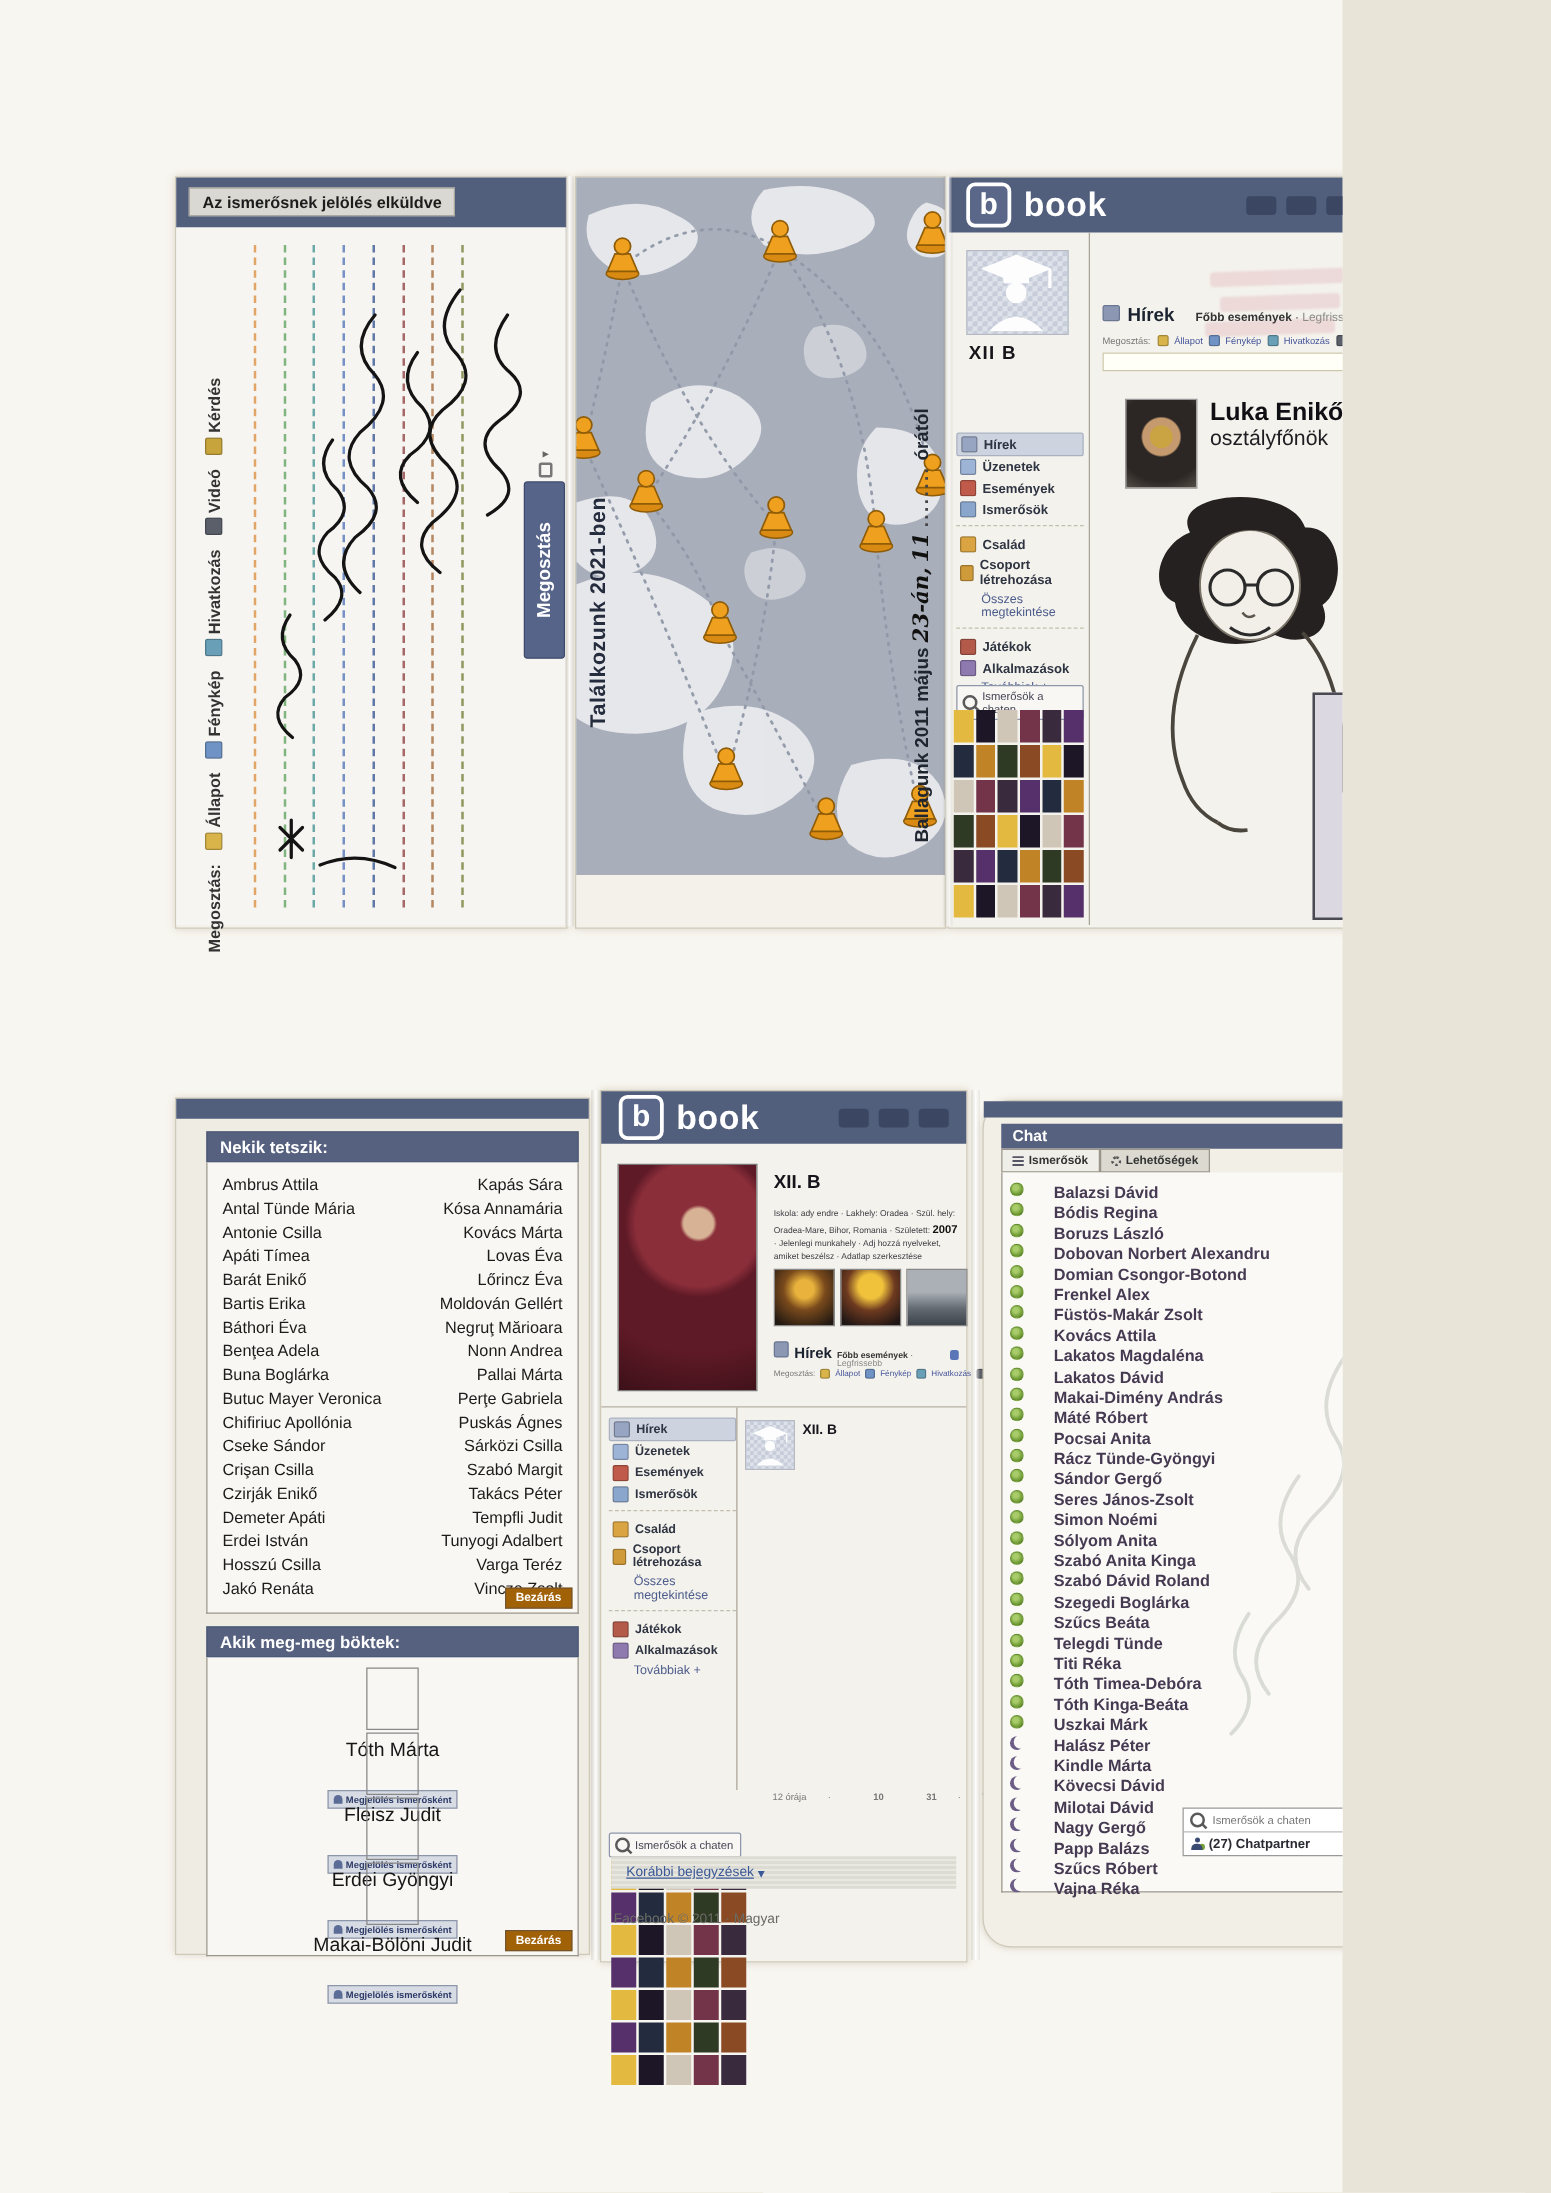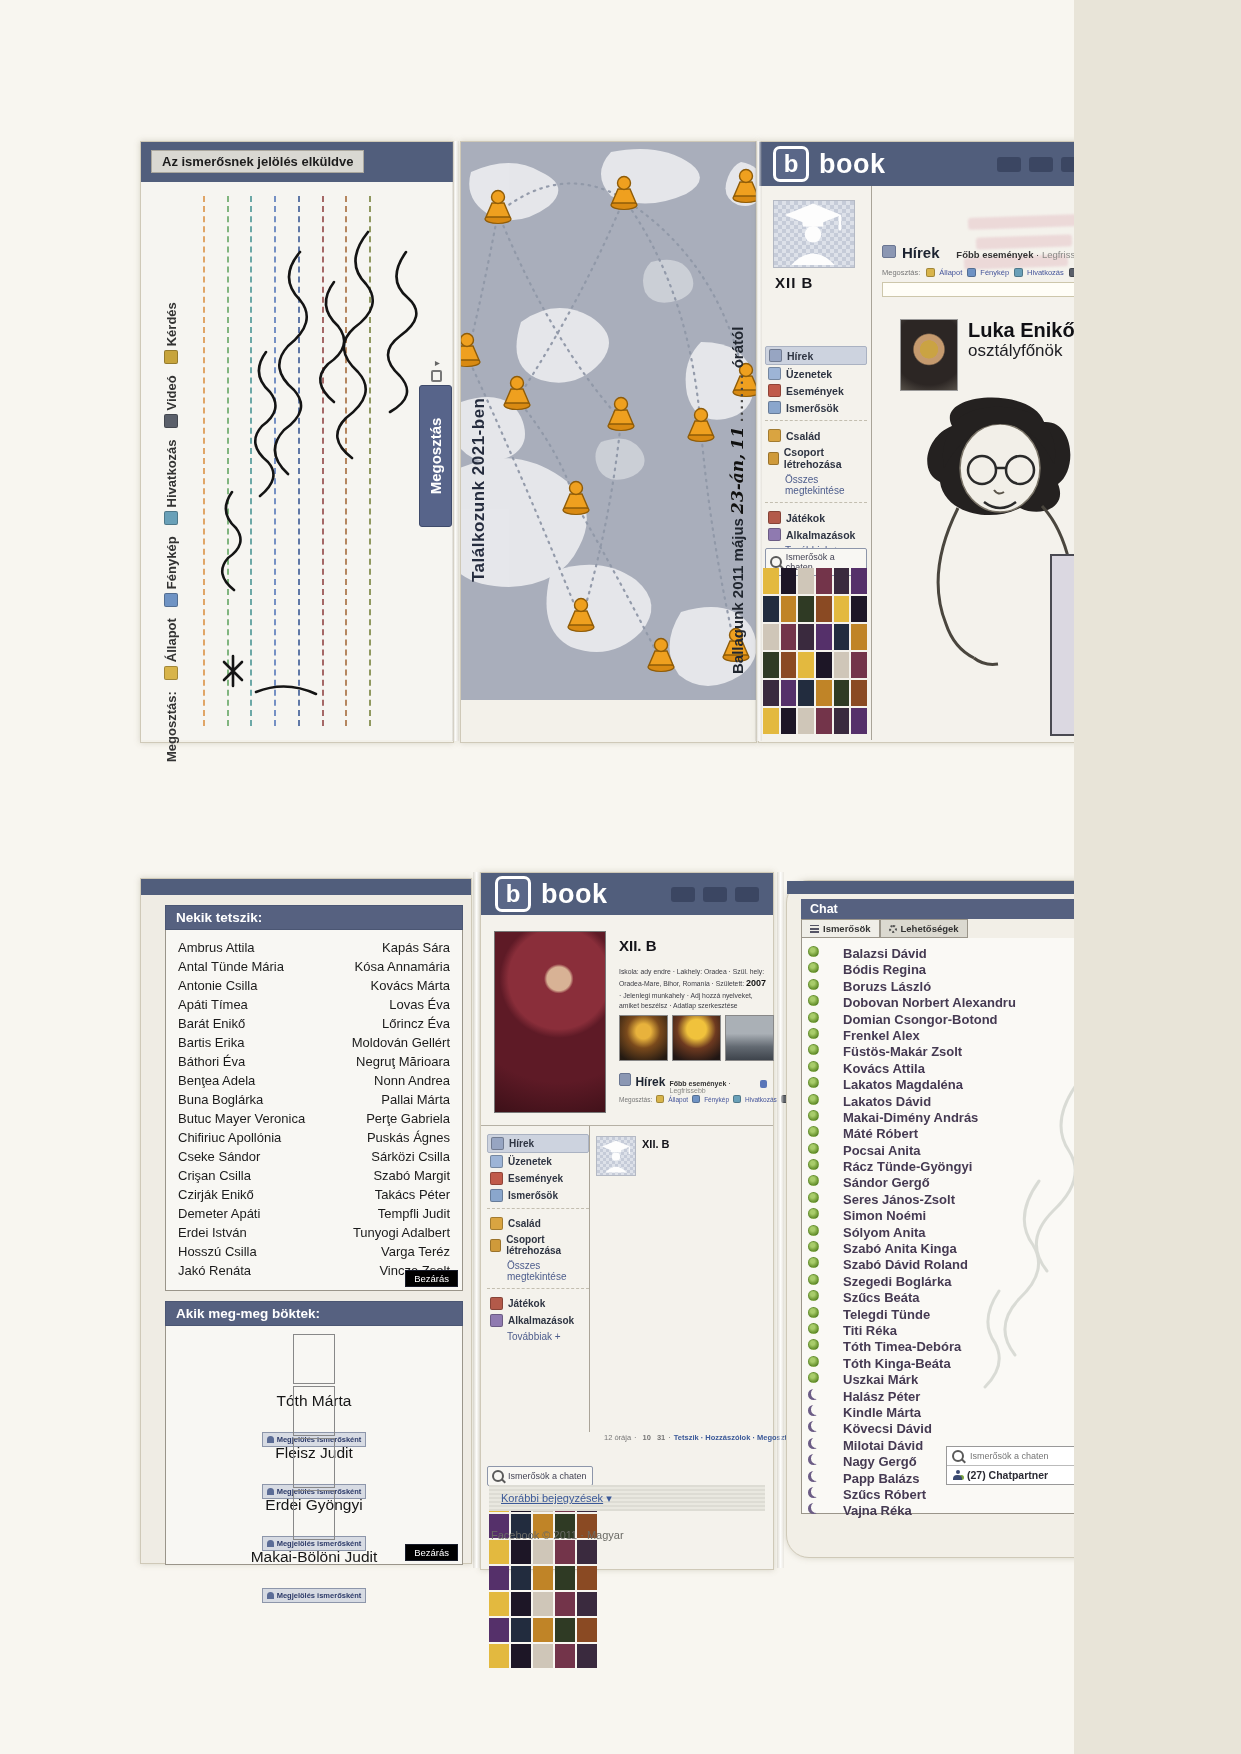--- a/index.html
+++ b/index.html
@@ -98,21 +98,21 @@
 
   
   .pA2{left:140px;top:878px;width:330px;height:684px;background:#efece4;}
   .stripA2{height:16px;}
   .listblock{margin:10px 8px 0 24px;}
   .list-hdr{background:#566180;color:#fff;font-weight:bold;font-size:13.5px;padding:4px 10px;border:1px solid #3e496370;}
   .list-box{position:relative;background:#f8f7f3;border:1px solid #9a958a;border-top:0;padding:8px 12px 10px 12px;}
   .cols{display:flex;justify-content:space-between;}
   .ncol{font-size:13px;line-height:19px;color:#1b1b1b;}
   .ncol.right{text-align:right;}
-  .closebtn{position:absolute;right:4px;bottom:3px;background:#000000;color:#fff;font-size:9.5px;font-weight:normal;
+  .closebtn{position:absolute;right:4px;bottom:3px;background:#a16207;color:#fff;font-size:9.5px;font-weight:bold;
             padding:2px 8px;border:1px solid #39436070;cursor:pointer;}
   .pokerow{display:flex;align-items:center;gap:4px;height:52px;flex-direction:column;}
   .pphoto{width:40px;height:48px;border:1px solid #888;flex:none;}
   .pname{font-size:15.5px;color:#161616;padding-top:4px;flex:1;}
   .pokebtn{margin-top:18px;background:#d7dbe3;border:1px solid #8d96aa;font-size:7.5px;font-weight:bold;color:#2c3a68;
            padding:2px 4px;white-space:nowrap;display:flex;align-items:center;gap:3px;cursor:pointer;}
   .addico{width:7px;height:7px;background:#5b6c96;border-radius:50% 50% 0 0;display:inline-block;}
   .pokes-box{padding-bottom:22px;}
 
   
@@ -143,21 +143,21 @@
   .colB2{position:absolute;left:8px;top:362px;width:108px;grid-template-columns:repeat(5,1fr);}
   .colB2 span{height:24px;}
   .mainB2{position:absolute;left:108px;top:0;bottom:0;right:0;border-left:1px solid #aaa498;}
   .postico{position:absolute;left:6px;top:10px;width:38px;height:38px;
            background-image:linear-gradient(45deg,#c5cbd8 25%,transparent 25%,transparent 75%,#c5cbd8 75%),
                             linear-gradient(45deg,#c5cbd8 25%,transparent 25%,transparent 75%,#c5cbd8 75%);
            background-position:0 0,3px 3px;background-size:6px 6px;background-color:#dde1e9;border:1px solid #b4b9c4;}
   .postauthor{position:absolute;left:52px;top:12px;font-size:11px;font-weight:bold;color:#14141a;}
   .quote{position:absolute;left:46px;top:52px;width:110px;font-size:15px;line-height:1.25;color:#1a1a20;}
   .qauthor{margin-top:18px;}
-  .metaB2{position:absolute;left:120px;top:518px;width:168px;font-size:7.5px;color:#777;display:flex;align-items:flex-end;gap:3px;white-space:nowrap;}
+  .metaB2{position:absolute;left:120px;top:518px;width:168px;font-size:7.5px;color:#777;display:flex;align-items:flex-end;gap:17px;white-space:nowrap;}
   .metaB2 .lnk{color:#3b5998;font-weight:bold;}
   .cico{width:8px;height:6px;background:#6a7590;border-radius:2px;display:inline-block;}
   .lico{width:7px;height:7px;background:#5a76b8;border-radius:2px;display:inline-block;}
   .older{position:absolute;left:8px;top:570px;right:8px;height:26px;
          background:repeating-linear-gradient(0deg,#dddcd4 0 2px,#e9e8e0 2px 4px);
          display:flex;align-items:center;padding:0 12px;font-size:11px;color:#3b5998;}
   .older u{cursor:pointer;}
   .footerB2{position:absolute;left:10px;top:614px;font-size:11px;color:#6b6b66;}
 
   

